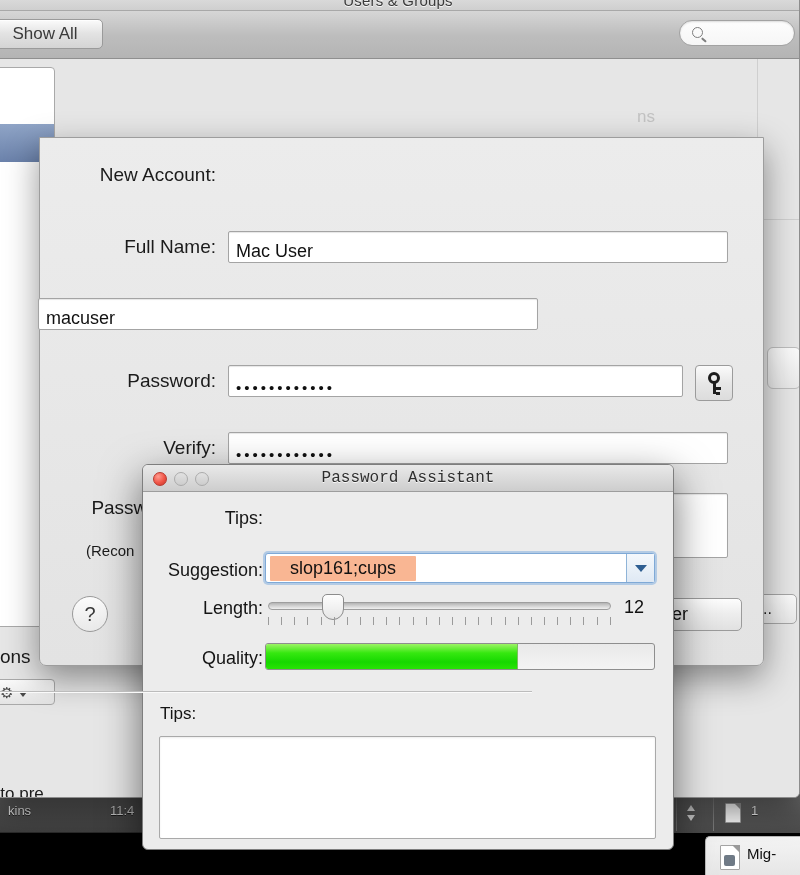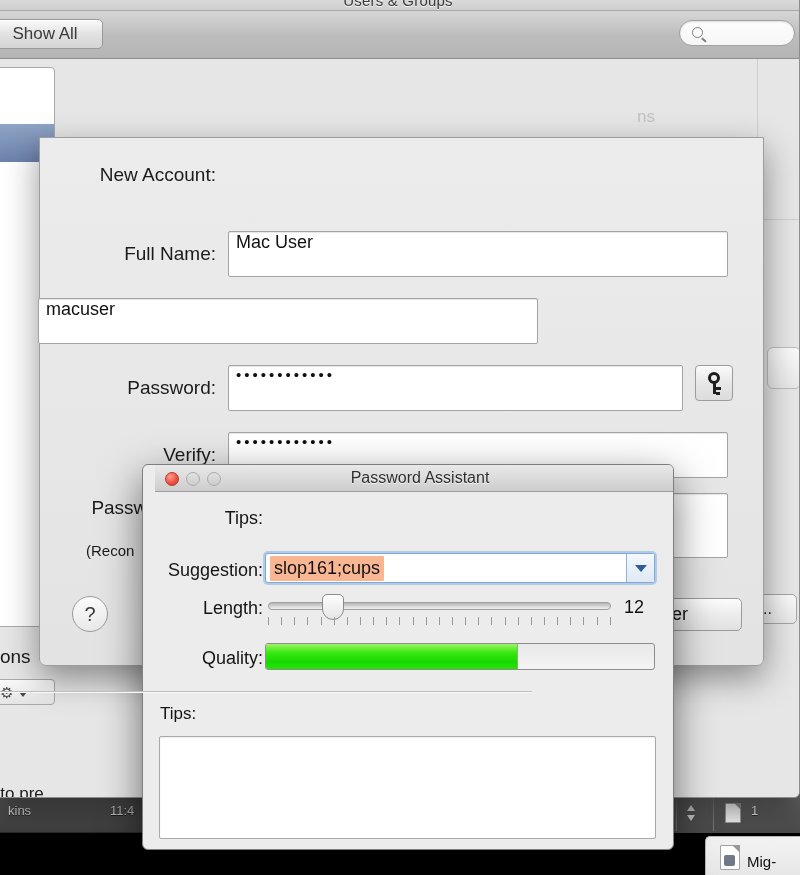--- a/index.html
+++ b/index.html
@@ -58,21 +58,21 @@
     border-left:7px solid transparent; border-top:7px solid #8e8e8e;
   }
 
   
   .file-panel {
     position: absolute; left: 705px; top: 836px; width: 95px; height: 39px;
     background: linear-gradient(180deg,#f4f4f4 0%,#e6e6e6 100%);
     border-top: 1px solid #b9b9b9; border-left: 1px solid #b9b9b9;
     border-top-left-radius: 5px; overflow: hidden;
   }
-  .file-row { position: absolute; left: 14px; top: 8px; display: flex; align-items: flex-end; gap: 7px; }
+  .file-row { position: absolute; left: 14px; top: 8px; display: flex; align-items: flex-start; gap: 7px; }
   .file-ic {
     width: 20px; height: 25px; background: #fff;
     border: 1px solid #a5a5a5; border-radius: 1px; position: relative;
   }
   .file-ic:after {
     content:""; position:absolute; right:-1px; top:-1px;
     border-left:8px solid transparent; border-top:8px solid #9a9a9a;
   }
   .file-ic .blob {
     position:absolute; left:3px; bottom:3px; width:11px; height:11px;
@@ -182,23 +182,23 @@
     border: 1px solid #9d9d9d;
     border-bottom-left-radius: 7px; border-bottom-right-radius: 7px;
     box-shadow: 0 12px 34px rgba(0,0,0,.42);
   }
   .frow { position: absolute; display: flex; align-items: center; }
   .flabel {
     font-size: 19px; color: #1b1b1b; text-align: right;
     width: 190px; padding-right: 12px;
   }
   .finput {
-    height: 46px; background: #fff; border: 1px solid #a4a4a4;
+    height: 32px; background: #fff; border: 1px solid #a4a4a4;
     border-radius: 2px; font-size: 18px; color: #111;
-    padding: 0 7px; display: flex; align-items: flex-start;
+    padding: 0 7px; display: flex; align-items: flex-end;
     box-shadow: 0 1px 1px rgba(0,0,0,.1) inset;
   }
   .fpopup {
     height: 30px; width: 400px;
     background: linear-gradient(180deg,#fdfdfd 0%,#ececec 46%,#e0e0e0 100%);
     border: 1px solid #9b9b9b; border-radius: 5px;
     font-size: 18px; color: #111; padding: 0 7px;
     display: flex; align-items: center; position: relative;
     box-shadow: 0 1px 0 rgba(255,255,255,.85) inset;
   }
@@ -249,23 +249,24 @@
 
   
   .pa-win {
     position: absolute; left: 142px; top: 464px; width: 532px; height: 386px;
     background: #ececec;
     border: 1px solid #7e7e7e; border-radius: 6px;
     box-shadow: 0 14px 40px rgba(0,0,0,.55);
     overflow: hidden;
   }
   .pa-titlebar {
-    position: absolute; left: 12px; top: 0; width: 100%; height: 27px;
+    position: absolute; left: 0; top: 0; width: 100%; height: 27px;
     background: linear-gradient(180deg,#e9e9e9 0%,#cdcdcd 100%);
     border-bottom: 1px solid #9d9d9d;
+    font-family: Liberation Mono, monospace;
   }
   .pa-title {
     position: absolute; width: 100%; text-align: center; top: 4px;
     font-size: 16px; color: #2e2e2e; text-shadow: 0 1px 0 rgba(255,255,255,.8);
   }
   .tl-dot {
     position: absolute; top: 7px; width: 14px; height: 14px; border-radius: 50%;
   }
   .tl-close {
     left: 10px;
@@ -293,21 +294,21 @@
     font-size: 18px; color: #111;
   }
   .pa-suggest {
     position: absolute; left: 265px; top: 553px; width: 390px; height: 30px;
     background: #fff; border: 1px solid #7fa9d6; border-radius: 3px;
     box-shadow: 0 0 0 2px rgba(110,165,222,.45);
     display: flex; align-items: center;
   }
   .sugg-text {
     font-size: 18px; color: #111; background: #f9b693;
-    padding: 2px 4px; margin-left: 4px; border-radius: 1px;
+    padding: 2px 20px; margin-left: 4px; border-radius: 1px;
   }
   .sugg-drop {
     position: absolute; right: 0; top: 0; width: 28px; height: 28px;
     background: linear-gradient(180deg,#f4f8fc 0%,#dfe9f4 100%);
     border-left: 1px solid #8fb4d8;
     display: flex; align-items: center; justify-content: center;
   }
   .sugg-drop:after {
     content:""; border-left:6px solid transparent; border-right:6px solid transparent;
     border-top:7px solid #2e5e92;

